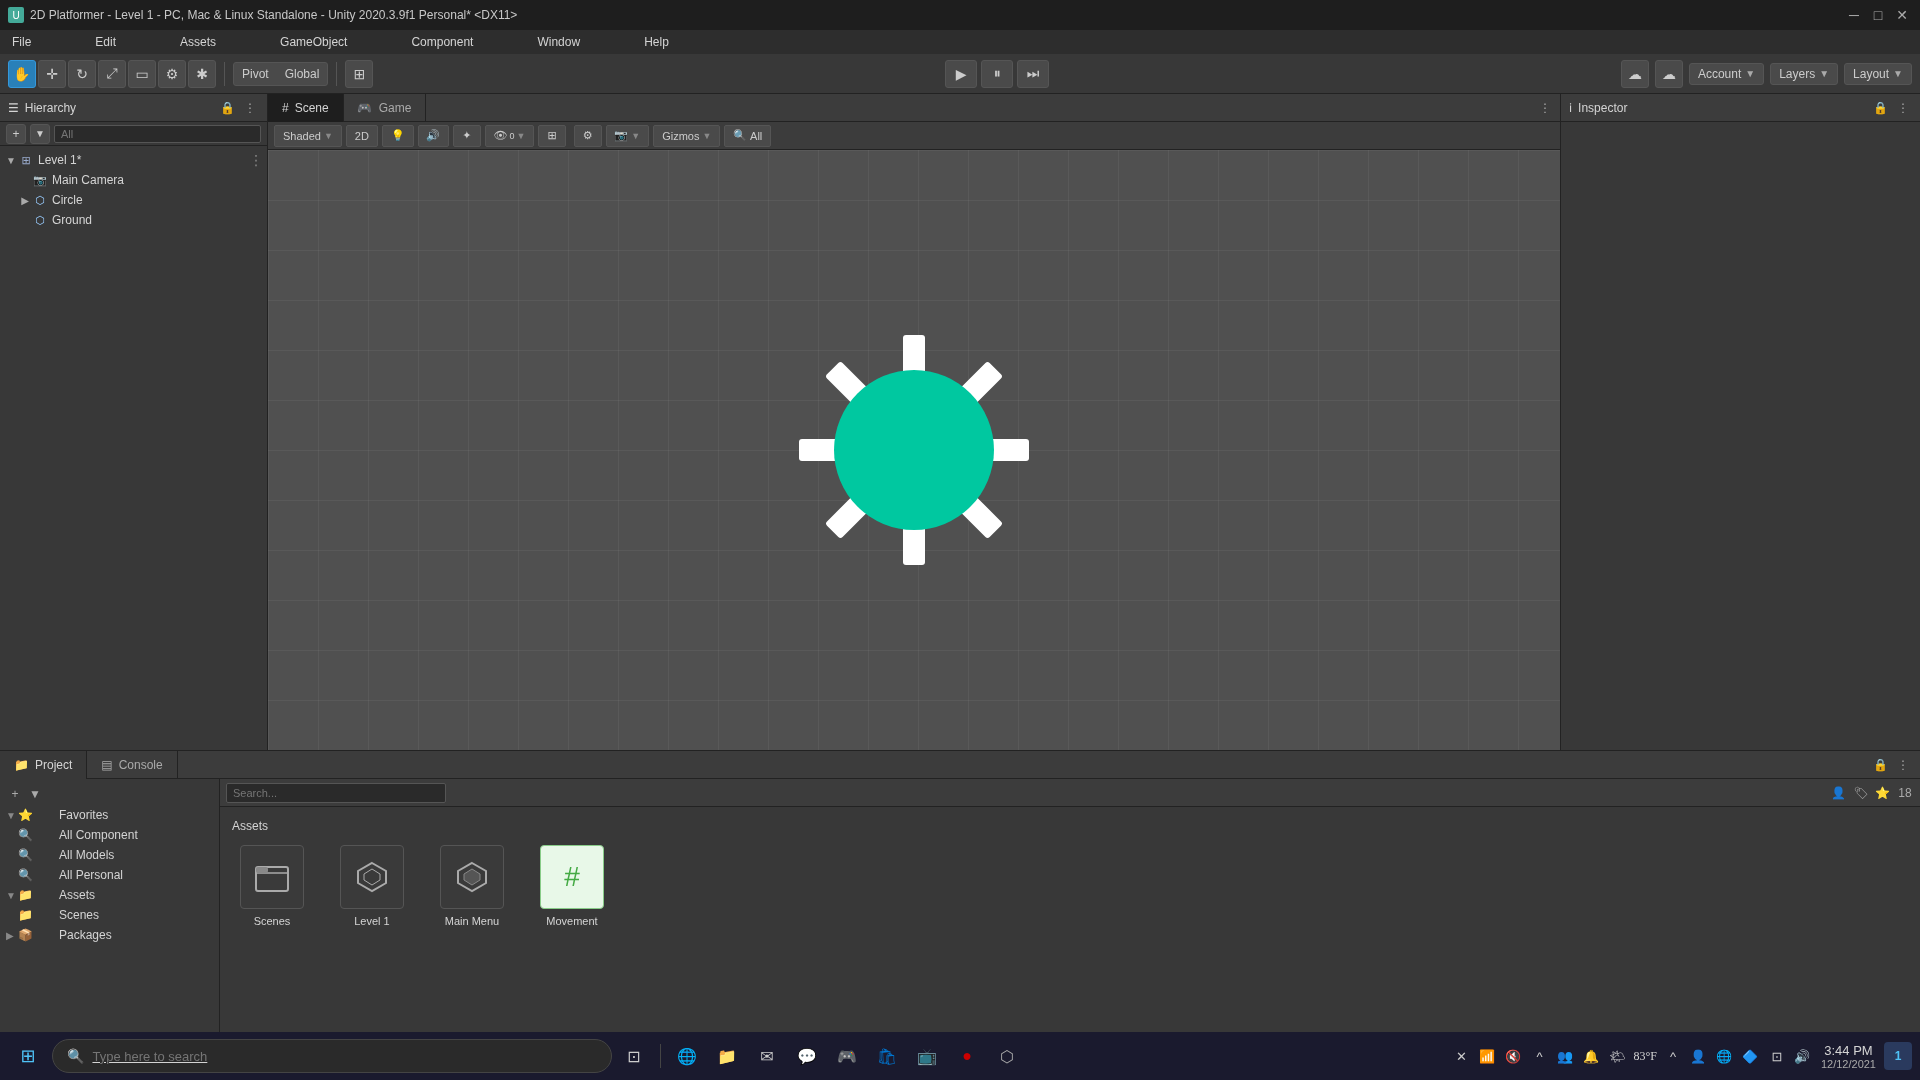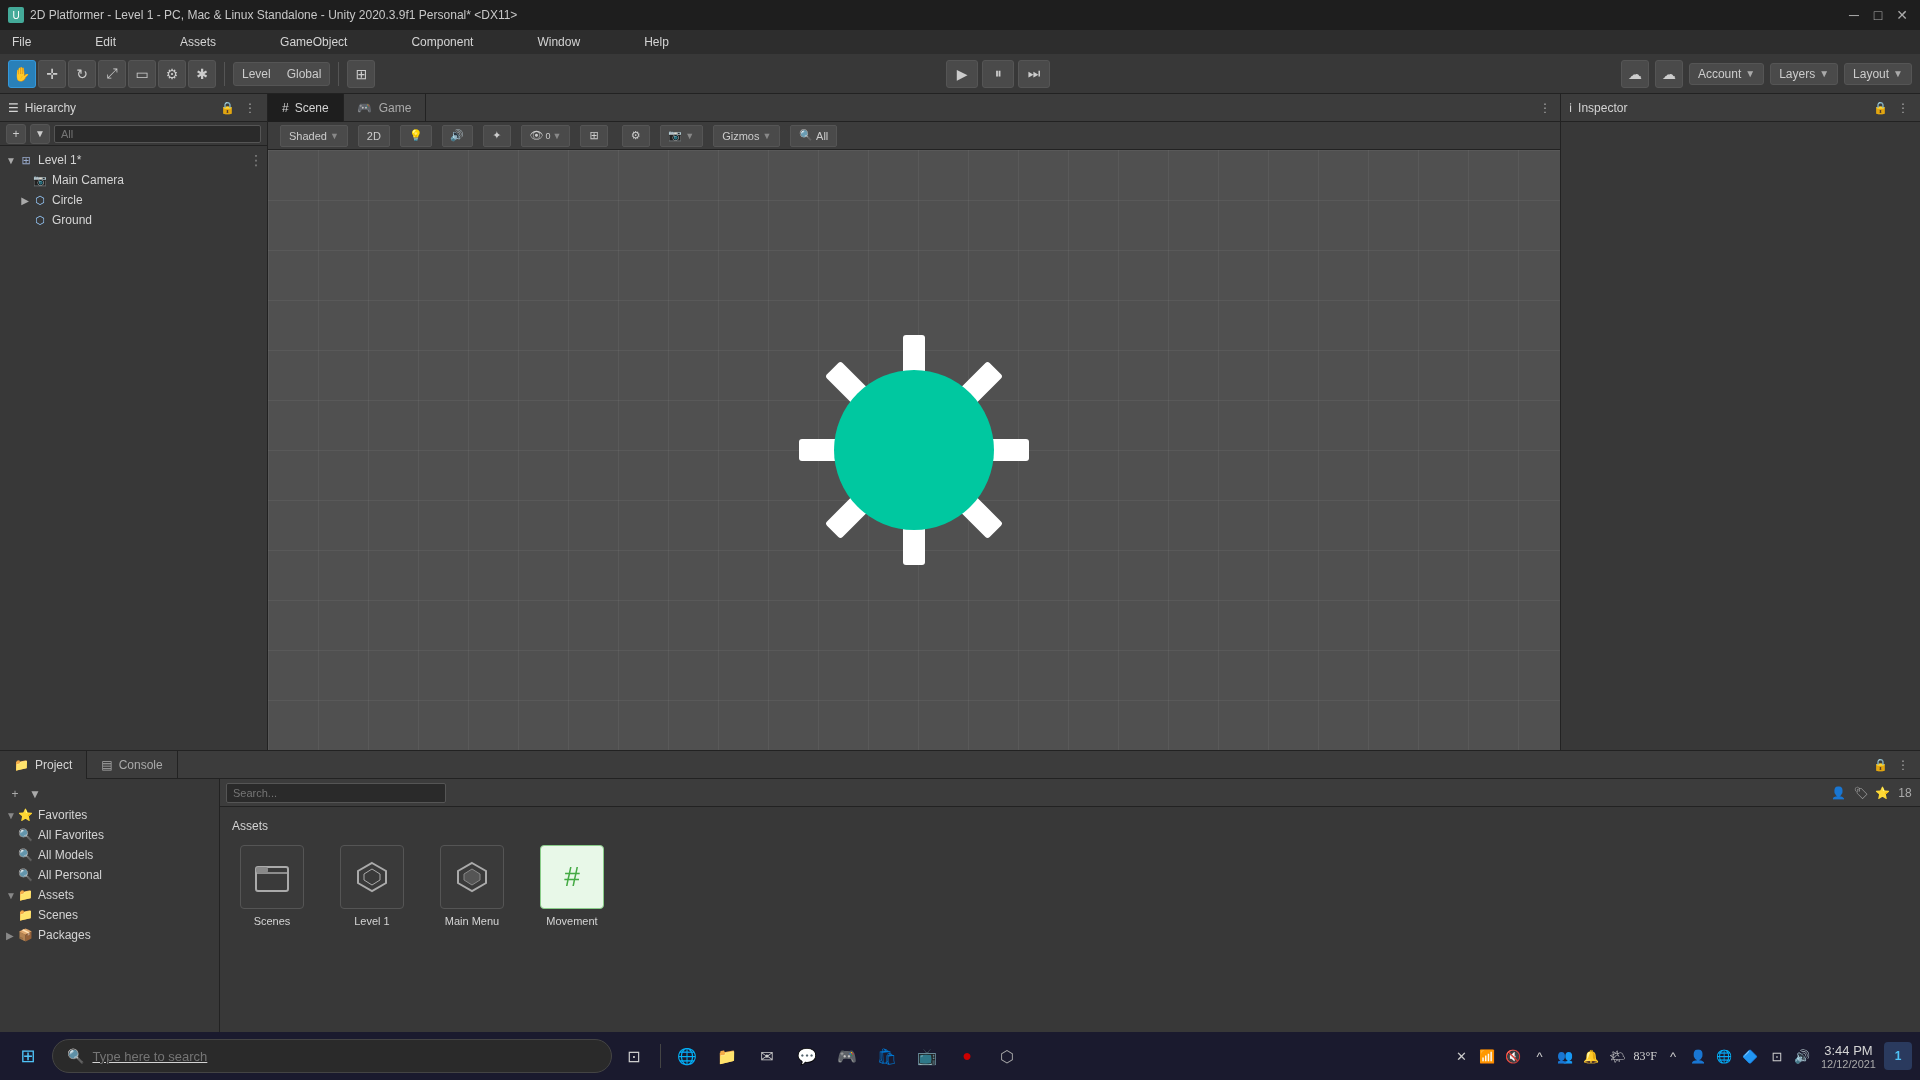--- a/index.html
+++ b/index.html
@@ -48,21 +48,21 @@
     .indent-1 { margin-left: 14px; }
     .hier-more-btn { margin-left: auto; font-size: 14px; color: #888; }
 
     
     #scene-area { flex: 1; display: flex; flex-direction: column; background: #1e1e1e; }
     #scene-tabs { height: 28px; background: #3c3c3c; display: flex; align-items: center; border-bottom: 1px solid #222; }
     .scene-tab { height: 28px; padding: 0 14px; display: flex; align-items: center; gap: 6px; cursor: pointer; color: #aaa; font-size: 12px; border-right: 1px solid #222; }
     .scene-tab.active { background: #1e1e1e; color: #d4d4d4; }
     .tab-icon { font-size: 12px; }
     #scene-toolbar { height: 28px; background: #3c3c3c; display: flex; align-items: center; padding: 0 6px; gap: 4px; border-bottom: 1px solid #222; }
-    .scene-tool-btn { height: 22px; padding: 0 8px; background: #4a4a4a; border: 1px solid #555; border-radius: 2px; display: flex; align-items: center; gap: 4px; cursor: pointer; color: #ccc; font-size: 11px; margin-left: 6px; }
+    .scene-tool-btn { height: 22px; padding: 0 8px; background: #4a4a4a; border: 1px solid #555; border-radius: 2px; display: flex; align-items: center; gap: 4px; cursor: pointer; color: #ccc; font-size: 11px; }
     .scene-dropdown { display: flex; align-items: center; gap: 3px; }
     .scene-dropdown-arrow { font-size: 9px; color: #888; }
     #scene-viewport { flex: 1; background: #505050; position: relative; overflow: hidden; }
     
     #scene-viewport::before {
       content: '';
       position: absolute; inset: 0;
       background-image: 
         linear-gradient(rgba(255,255,255,0.05) 1px, transparent 1px),
         linear-gradient(90deg, rgba(255,255,255,0.05) 1px, transparent 1px);
@@ -83,21 +83,21 @@
     #toolbar { flex-shrink: 0; }
     #middle-section { display: flex; flex: 1; min-height: 0; }
     #bottom-section { height: 330px; display: flex; flex-direction: column; background: #383838; border-top: 1px solid #222; }
     #bottom-tabs { height: 28px; background: #3c3c3c; display: flex; align-items: center; border-bottom: 1px solid #222; }
     .bottom-tab { height: 28px; padding: 0 14px; display: flex; align-items: center; gap: 6px; cursor: pointer; color: #aaa; font-size: 12px; border-right: 1px solid #222; }
     .bottom-tab.active { background: #383838; color: #d4d4d4; }
     #bottom-content { flex: 1; display: flex; overflow: hidden; }
     #project-tree { width: 220px; background: #383838; border-right: 1px solid #222; overflow-y: auto; padding: 4px 0; }
     .proj-item { display: flex; align-items: center; height: 20px; padding: 0 6px; cursor: pointer; }
     .proj-icon { width: 16px; height: 16px; font-size: 12px; display: flex; align-items: center; justify-content: center; margin-right: 4px; }
-    .proj-label { font-size: 12px; color: #d4d4d4; }
+    .proj-label { font-size: 12px; color: #d4d4d4; margin-left: 21px; }
     .proj-arrow { width: 12px; font-size: 10px; color: #888; }
     .proj-indent-1 { margin-left: 12px; }
     #asset-area { flex: 1; display: flex; flex-direction: column; }
     #asset-toolbar { height: 28px; background: #3c3c3c; display: flex; align-items: center; padding: 0 6px; gap: 4px; border-bottom: 1px solid #222; }
     #asset-content { flex: 1; padding: 12px; overflow-y: auto; }
     .asset-header { font-size: 12px; color: #d4d4d4; margin-bottom: 12px; font-weight: 500; }
     .asset-grid { display: flex; flex-wrap: wrap; gap: 20px; }
     .asset-item { display: flex; flex-direction: column; align-items: center; gap: 6px; cursor: pointer; width: 80px; }
     .asset-icon-box { width: 64px; height: 64px; background: #3a3a3a; border: 1px solid #555; border-radius: 4px; display: flex; align-items: center; justify-content: center; font-size: 28px; color: #aaa; }
     .asset-label { font-size: 11px; color: #d4d4d4; text-align: center; }
@@ -165,21 +165,21 @@
       <div class="toolbar-btn active">✋</div>
       <div class="toolbar-btn">✛</div>
       <div class="toolbar-btn">↻</div>
       <div class="toolbar-btn">⤢</div>
       <div class="toolbar-btn">▭</div>
       <div class="toolbar-btn">⚙</div>
       <div class="toolbar-btn">✱</div>
     </div>
     <div class="toolbar-sep"></div>
     <div class="pivot-global">
-      <span>Level</span>
+      <span>Pivot</span>
       <span>Global</span>
     </div>
     <div class="toolbar-sep"></div>
     <div class="toolbar-btn">⊞</div>
     <div class="toolbar-spacer"></div>
     <div class="play-controls">
       <div class="play-btn">▶</div>
       <div class="play-btn">⏸</div>
       <div class="play-btn">⏭</div>
     </div>
@@ -347,21 +347,21 @@
           <div class="panel-icon-btn">▼</div>
         </div>
 
         <div class="proj-item">
           <span class="proj-arrow">▼</span>
           <span class="proj-icon">⭐</span>
           <span class="proj-label">Favorites</span>
         </div>
         <div class="proj-item proj-indent-1">
           <span class="proj-icon">🔍</span>
-          <span class="proj-label">All Favorites</span>
+          <span class="proj-label">All Component</span>
         </div>
         <div class="proj-item proj-indent-1">
           <span class="proj-icon">🔍</span>
           <span class="proj-label">All Models</span>
         </div>
         <div class="proj-item proj-indent-1">
           <span class="proj-icon">🔍</span>
           <span class="proj-label">All Personal</span>
         </div>
 

